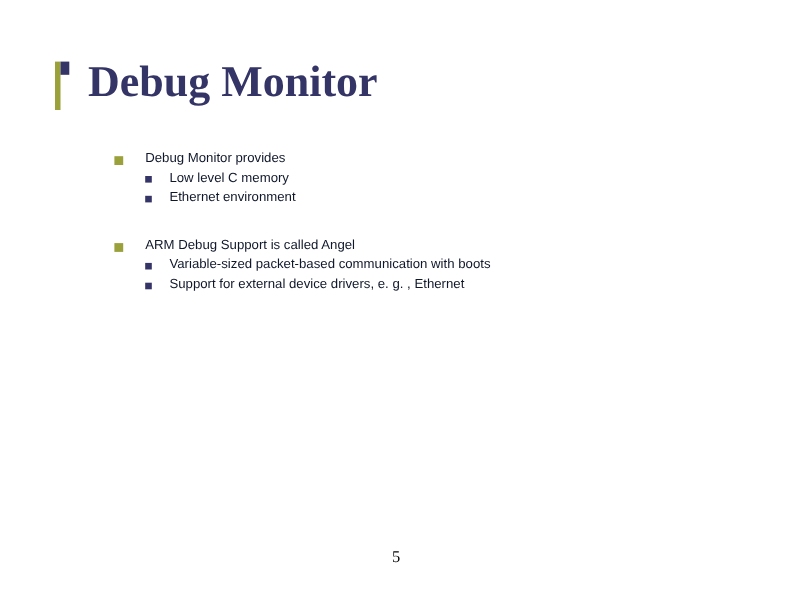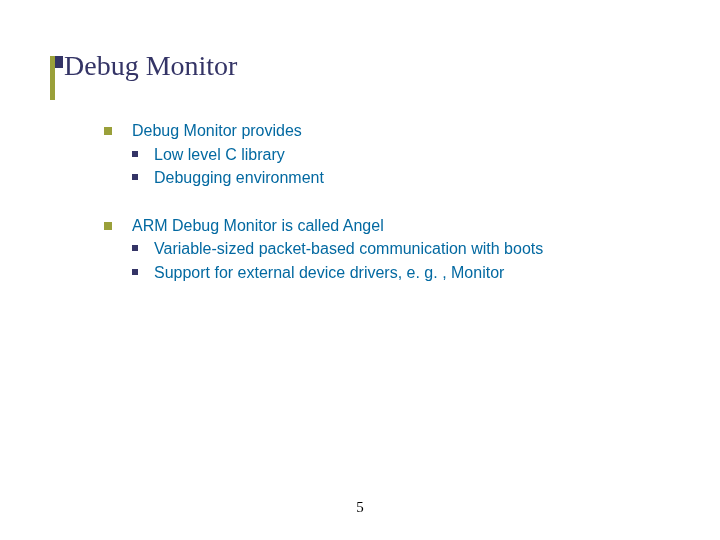--- a/index.html
+++ b/index.html
@@ -32,30 +32,30 @@
   .title-notch {
     position: absolute;
     left: -5px;
     top: 6px;
     width: 8px;
     height: 12px;
     background: #343466;
   }
   .title {
     font-family: "Times New Roman", Times, serif;
-    font-size: 28px;
-    font-weight: 400;
+    font-size: 40px;
+    font-weight: 700;
     color: #343466;
-    margin-left: 4px;
+    margin-left: 20px;
   }
   .content {
     margin-left: 44px;
-    font-size: 16px;
+    font-size: 12px;
     line-height: 1.35;
-    color: #0369a1;
+    color: #0f172a;
   }
   .lvl1 {
     margin-bottom: 26px;
   }
   .lvl1-item {
     display: flex;
     align-items: flex-start;
   }
   .bullet1 {
     width: 8px;
@@ -110,42 +110,42 @@
   <div class="content">
 
     <div class="lvl1">
       <div class="lvl1-item">
         <div class="bullet1"></div>
         <div class="lvl1-text">Debug Monitor provides</div>
       </div>
       <div class="lvl2">
         <div class="lvl2-item">
           <div class="bullet2"></div>
-          <div>Low level C library</div>
+          <div>Low level C memory</div>
         </div>
         <div class="lvl2-item">
           <div class="bullet2"></div>
-          <div>Debugging environment</div>
+          <div>Ethernet environment</div>
         </div>
       </div>
     </div>
 
     <div class="lvl1">
       <div class="lvl1-item">
         <div class="bullet1"></div>
-        <div class="lvl1-text">ARM Debug Monitor is called Angel</div>
+        <div class="lvl1-text">ARM Debug Support is called Angel</div>
       </div>
       <div class="lvl2">
         <div class="lvl2-item">
           <div class="bullet2"></div>
           <div>Variable-sized packet-based communication with boots</div>
         </div>
         <div class="lvl2-item">
           <div class="bullet2"></div>
-          <div>Support for external device drivers, e. g. , Monitor</div>
+          <div>Support for external device drivers, e. g. , Ethernet</div>
         </div>
       </div>
     </div>
 
 
   </div>
 
   <div class="page-num">5</div>
 </div>
 

